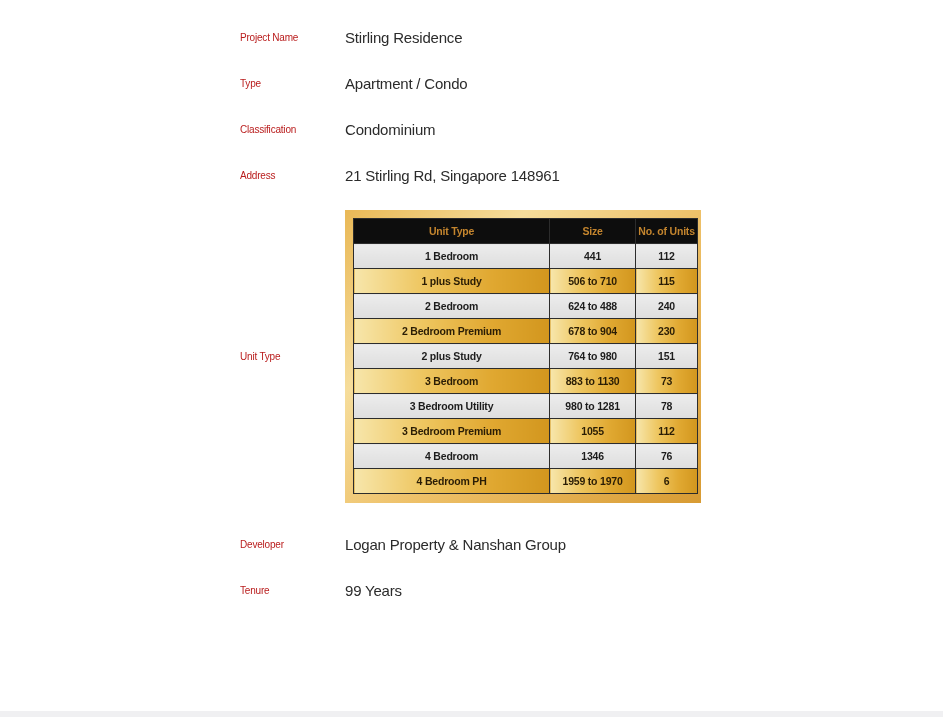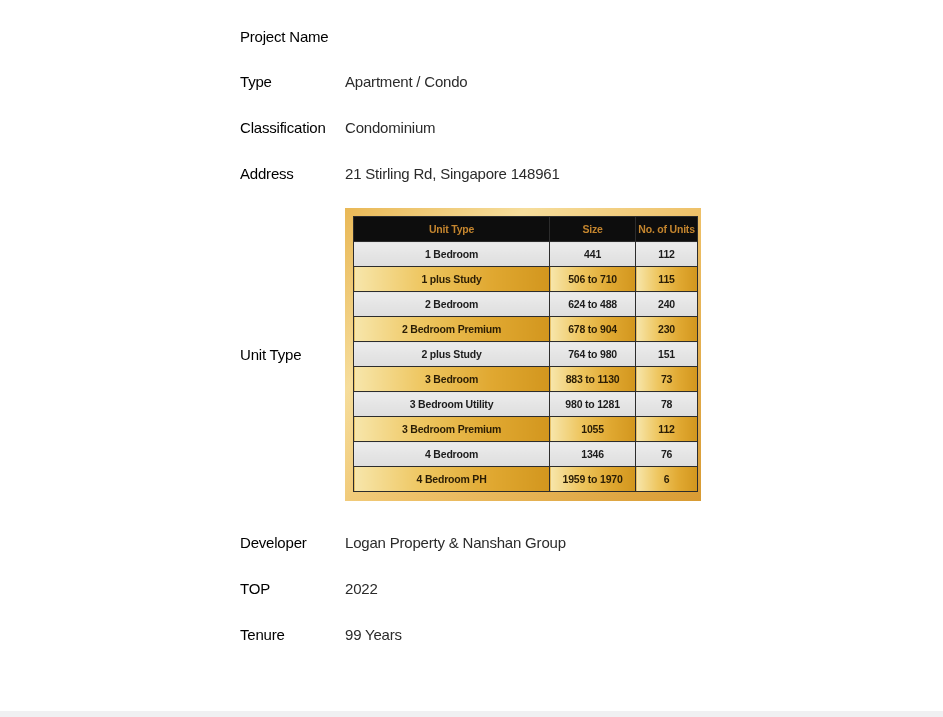--- a/index.html
+++ b/index.html
@@ -18,24 +18,24 @@
     width: 640px;
   }
   .row {
     display: flex;
     align-items: center;
     margin-bottom: 22px;
   }
   .label {
     width: 105px;
     flex: 0 0 105px;
-    font-size: 15px;
+    font-size: 10px;
     line-height: 22px;
     letter-spacing: -0.2px;
-    color: #000000;
+    color: #b91c1c;
   }
   .value {
     font-size: 15px;
     line-height: 24px;
     letter-spacing: -0.2px;
     color: #2b2b2b;
     max-width: 368px;
   }
   .row-table { margin-bottom: 30px; }
 
@@ -85,20 +85,21 @@
     background: #f0f0f2;
   }
 </style>
 </head>
 <body>
 
 <div class="content">
 
   <div class="row">
     <div class="label">Project Name</div>
+    <div class="value">Stirling Residence</div>
   </div>
 
   <div class="row">
     <div class="label">Type</div>
     <div class="value">Apartment / Condo</div>
   </div>
 
   <div class="row">
     <div class="label">Classification</div>
     <div class="value">Condominium</div>
@@ -180,24 +181,20 @@
       </div>
     </div>
   </div>
 
   <div class="row">
     <div class="label">Developer</div>
     <div class="value">Logan Property &amp; Nanshan Group</div>
   </div>
 
 
-  <div class="row">
-    <div class="label">TOP</div>
-    <div class="value">2022</div>
-  </div>
 
   <div class="row">
     <div class="label">Tenure</div>
     <div class="value">99 Years</div>
   </div>
 
 </div>
 
 <div class="bottom-strip"></div>
 

